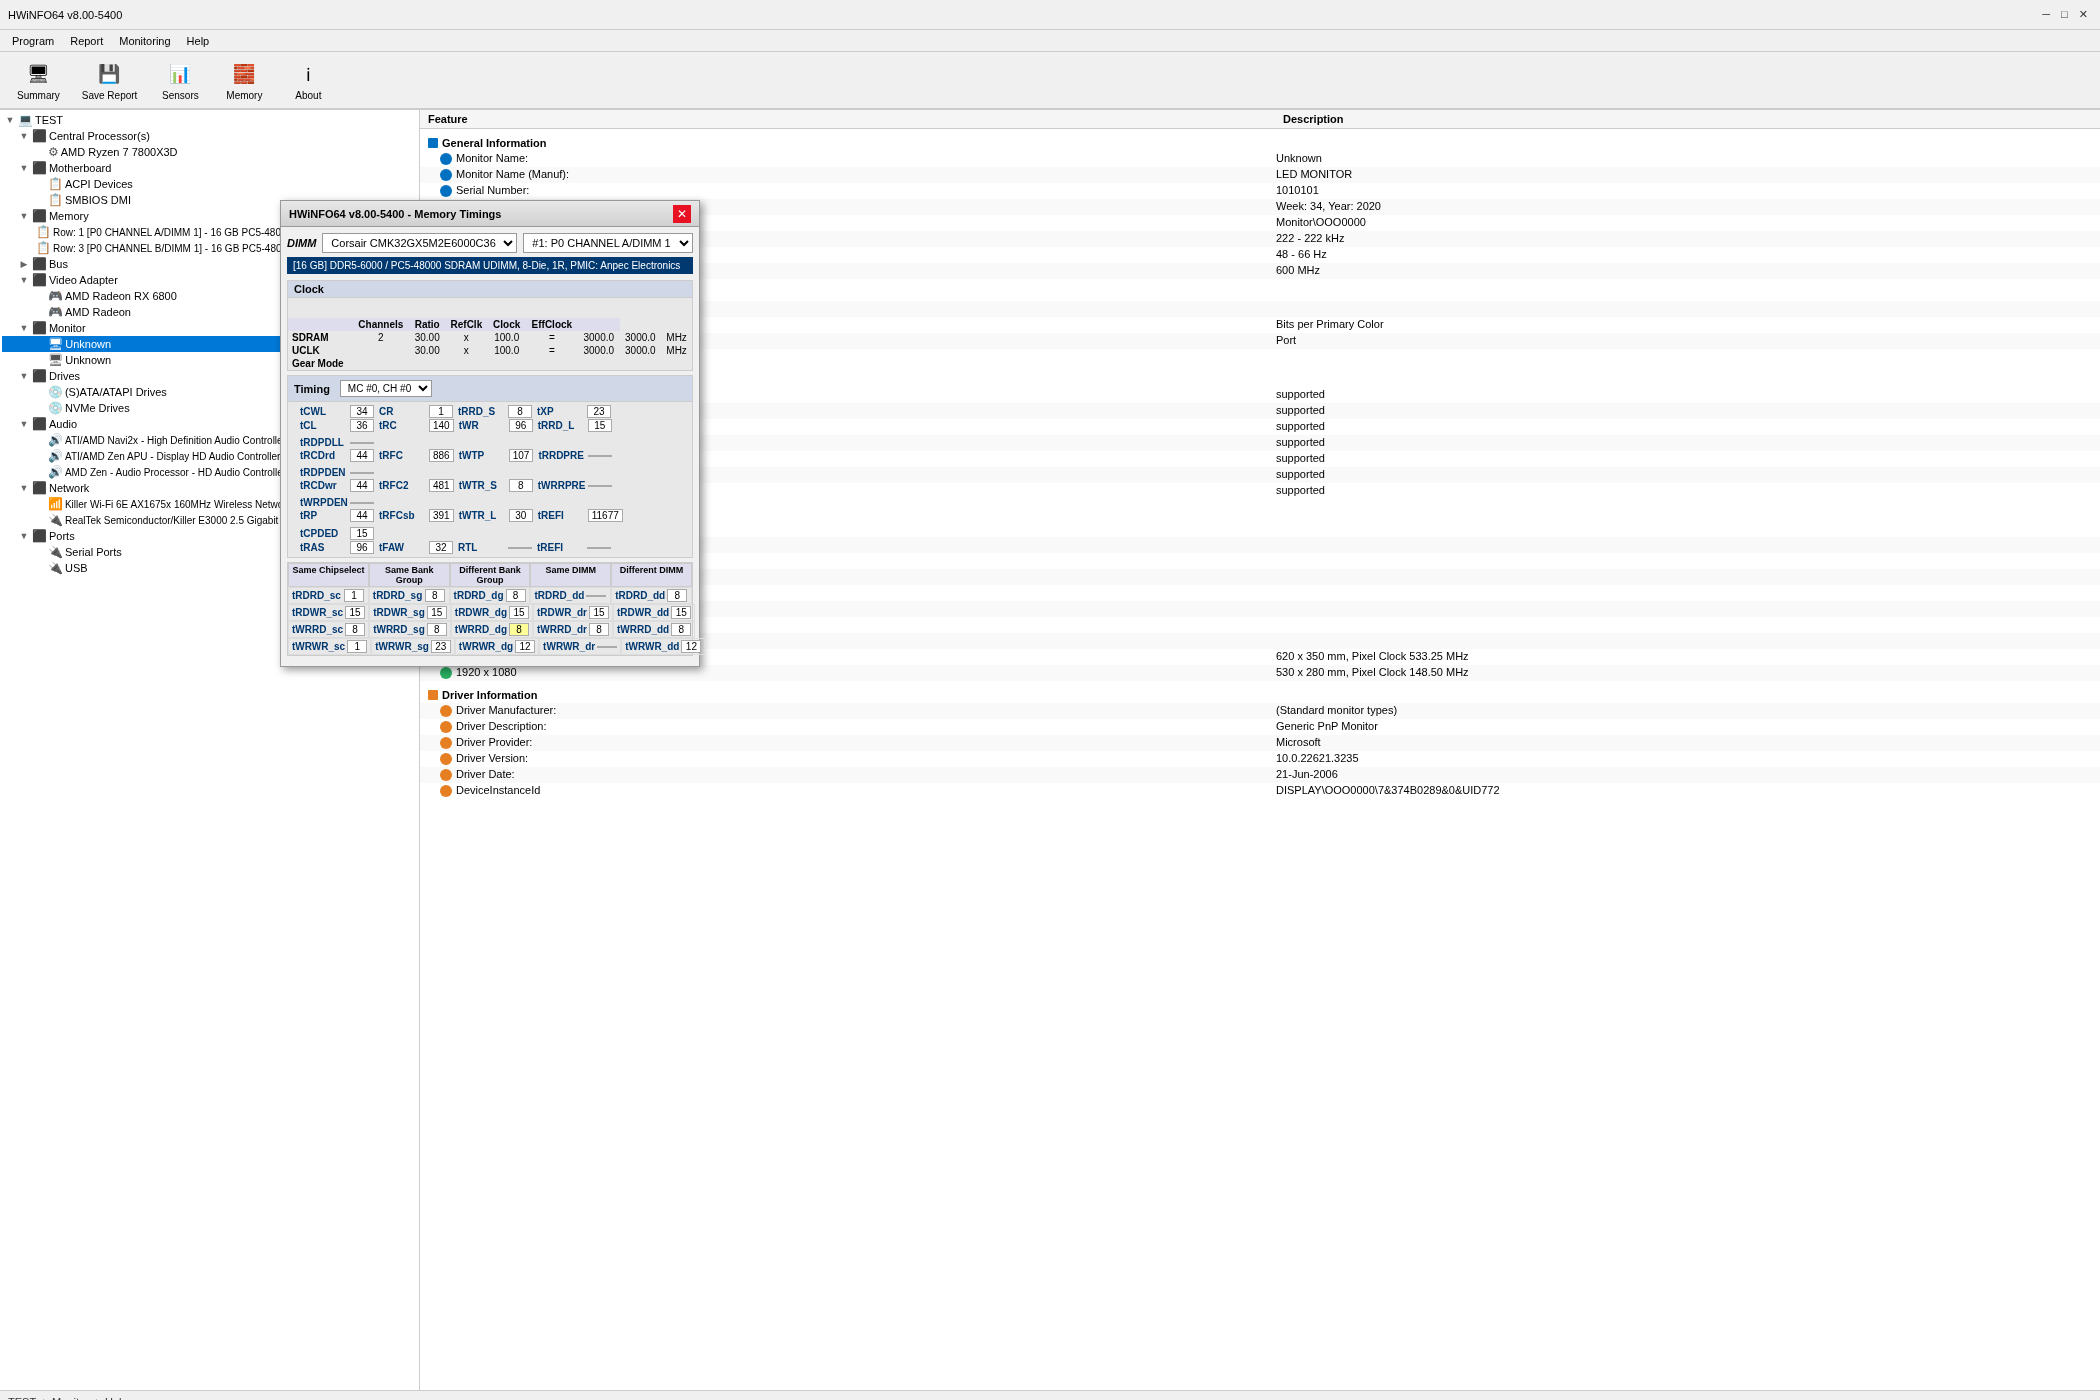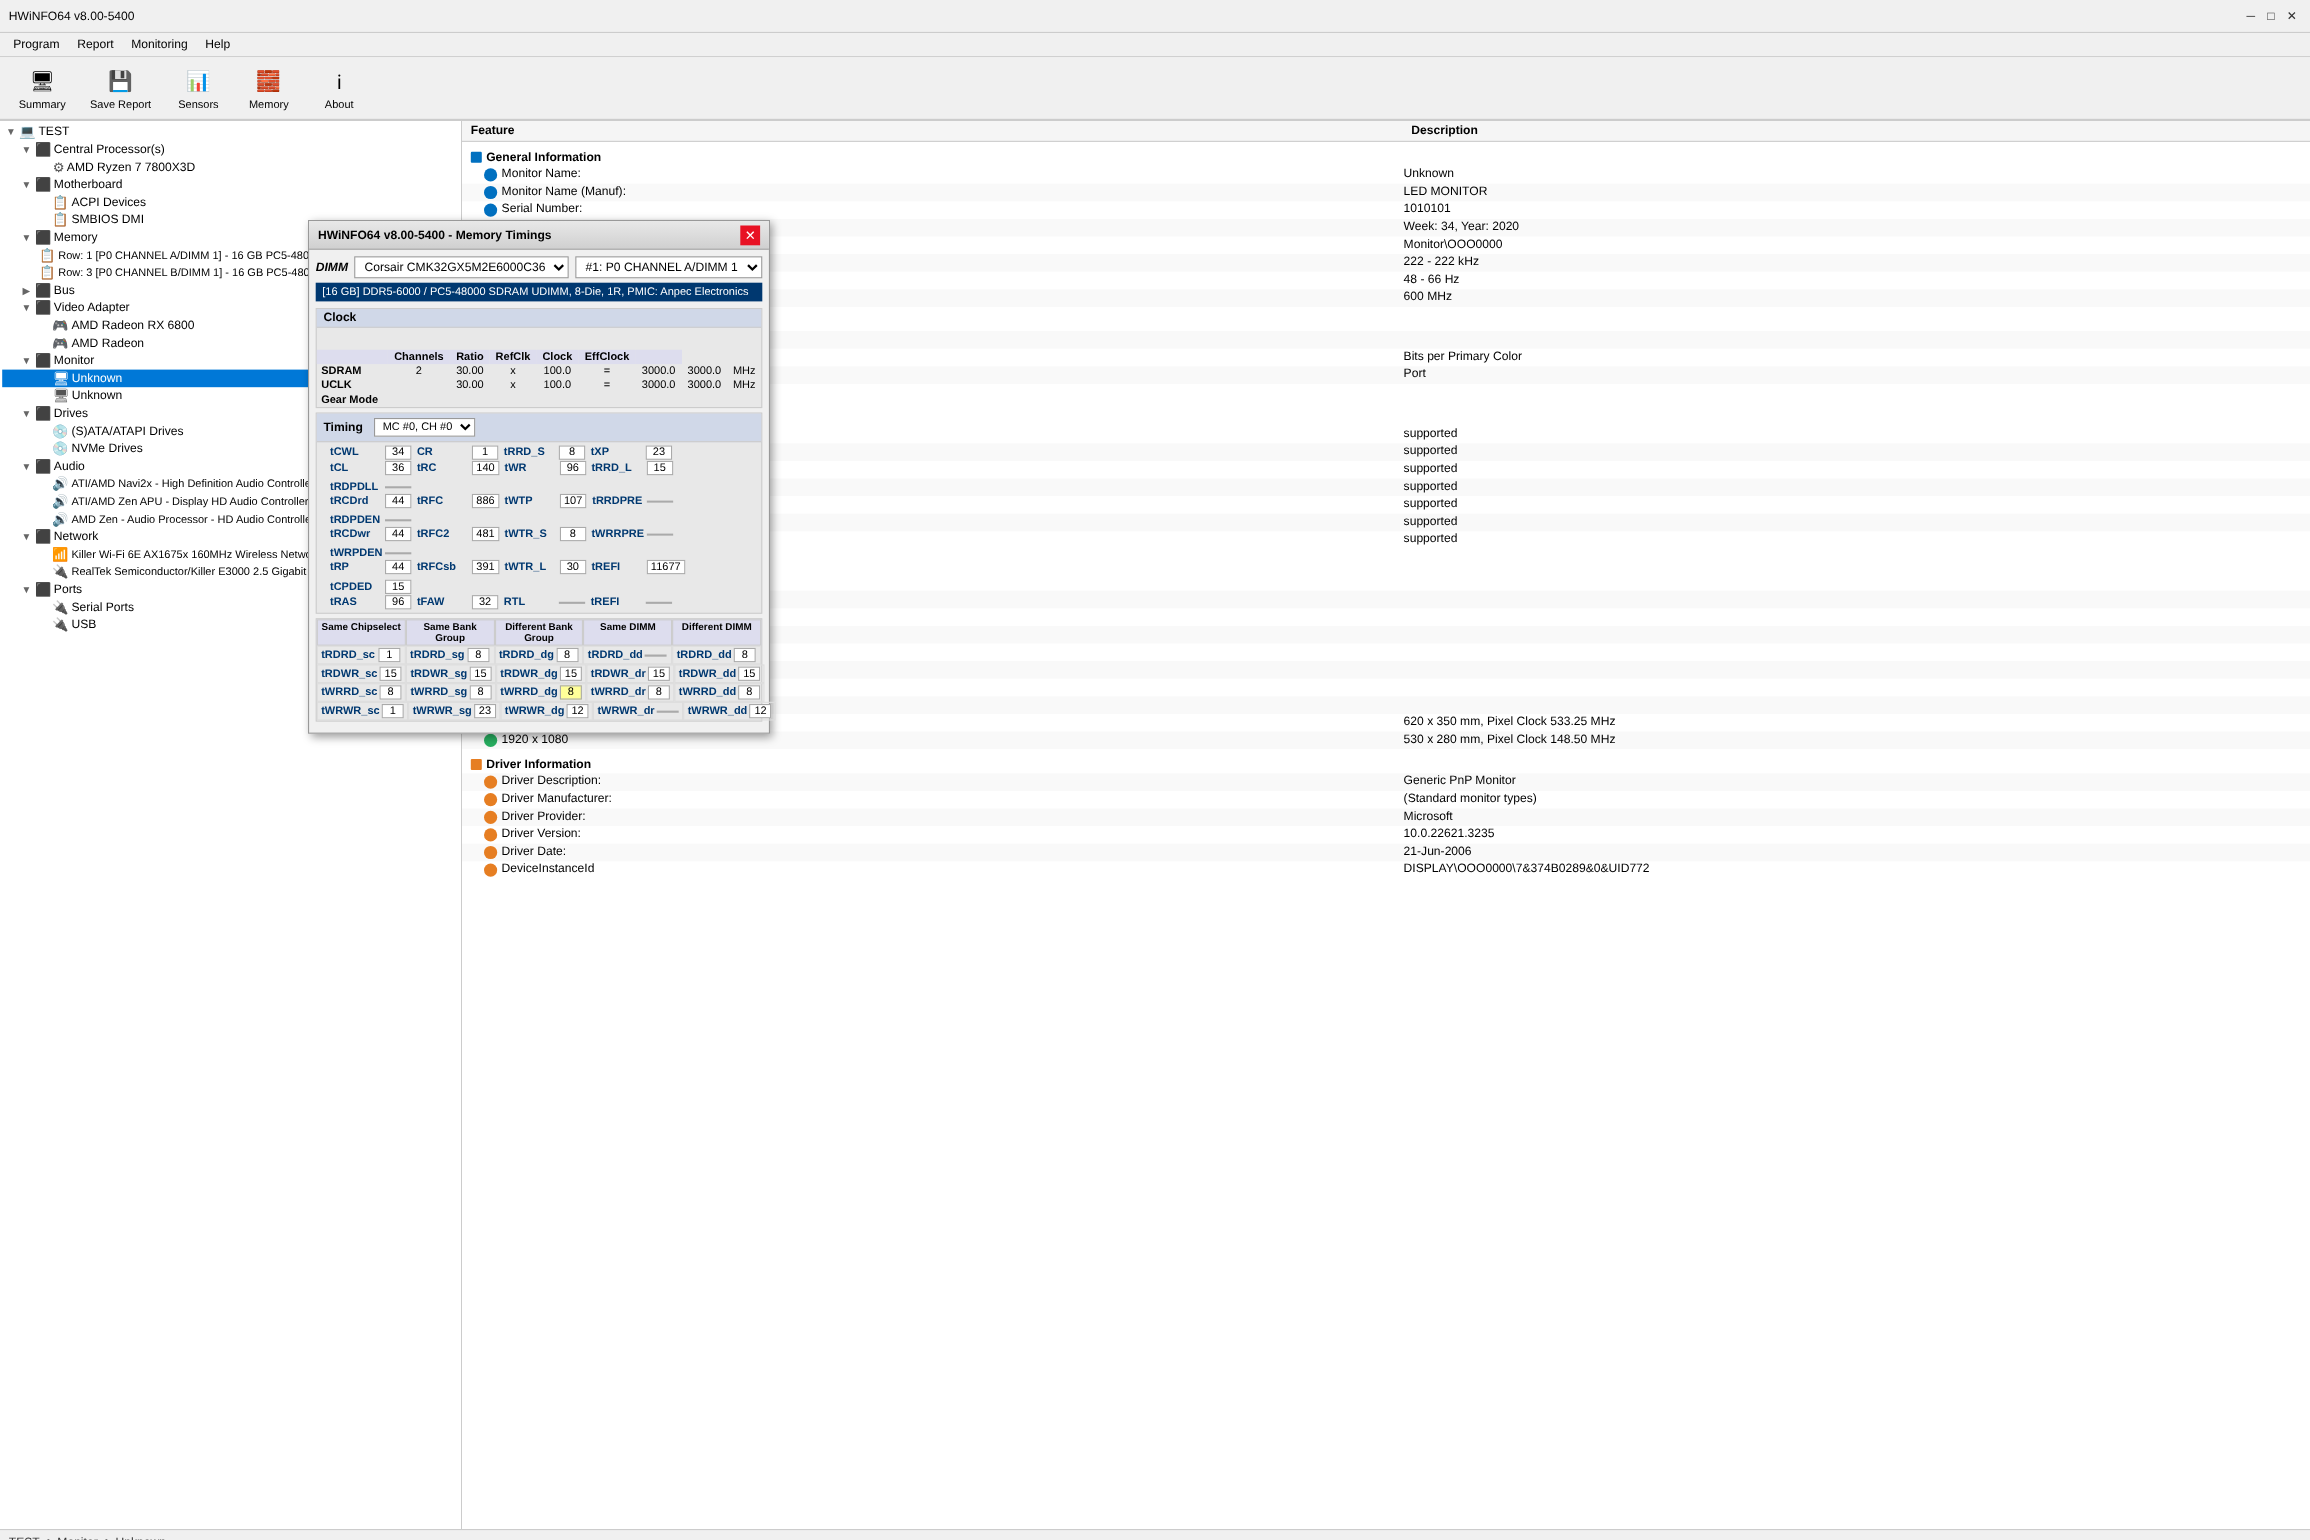--- a/index.html
+++ b/index.html
@@ -456,27 +456,27 @@
       <span class="feature-name">1920 x 1080</span>
       <span class="feature-value">530 x 280 mm, Pixel Clock 148.50 MHz</span>
     </div>
 
     <div class="section-header">
       <span class="section-icon icon-orange"></span>
       <span>Driver Information</span>
     </div>
     <div class="feature-row">
       <span class="feature-icon icon-orange"></span>
+      <span class="feature-name">Driver Manufacturer:</span>
+      <span class="feature-value">(Standard monitor types)</span>
+    </div>
+    <div class="feature-row">
+      <span class="feature-icon icon-orange"></span>
       <span class="feature-name">Driver Description:</span>
       <span class="feature-value">Generic PnP Monitor</span>
-    </div>
-    <div class="feature-row">
-      <span class="feature-icon icon-orange"></span>
-      <span class="feature-name">Driver Manufacturer:</span>
-      <span class="feature-value">(Standard monitor types)</span>
     </div>
     <div class="feature-row">
       <span class="feature-icon icon-orange"></span>
       <span class="feature-name">Driver Provider:</span>
       <span class="feature-value">Microsoft</span>
     </div>
     <div class="feature-row">
       <span class="feature-icon icon-orange"></span>
       <span class="feature-name">Driver Version:</span>
       <span class="feature-value">10.0.22621.3235</span>

